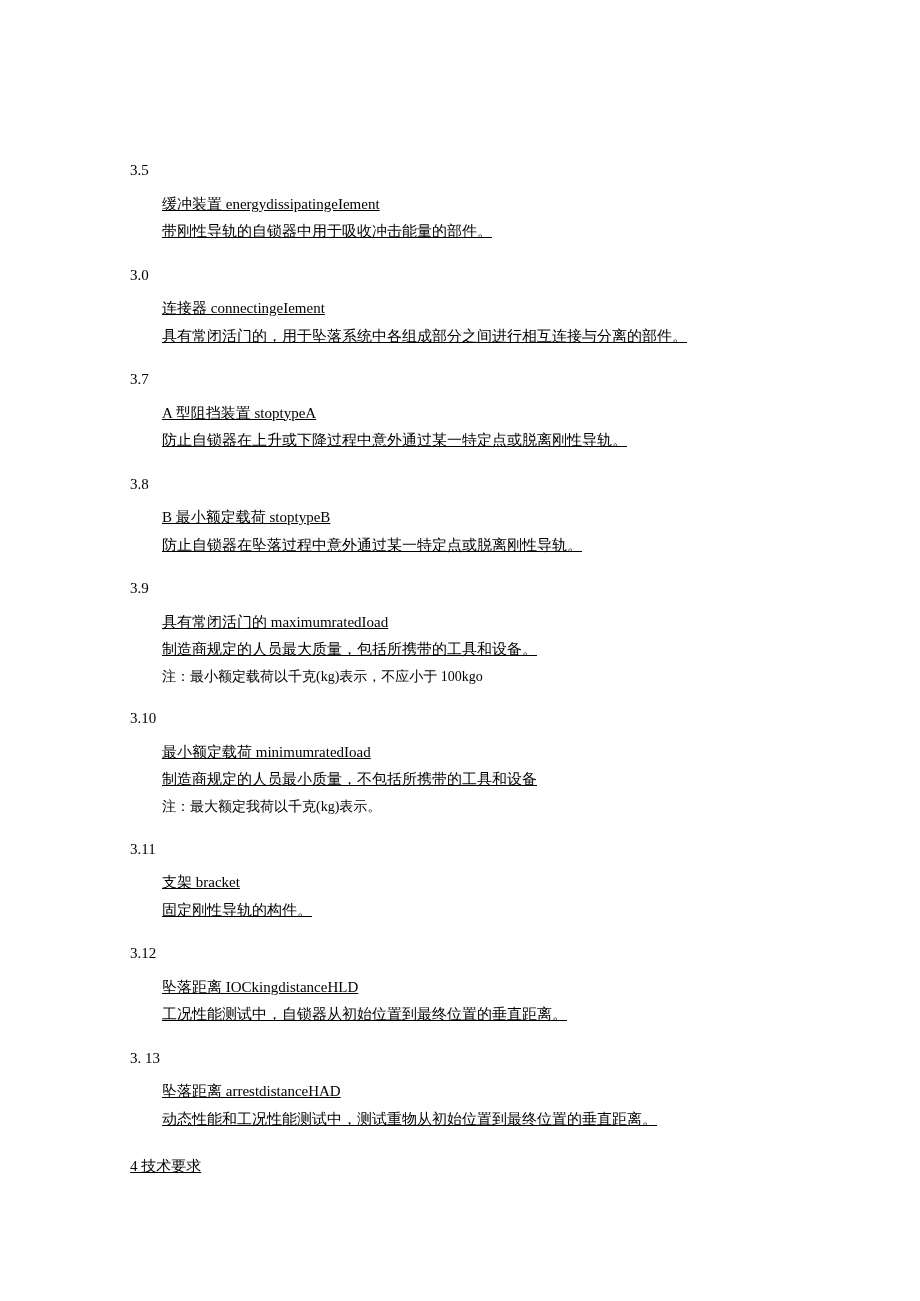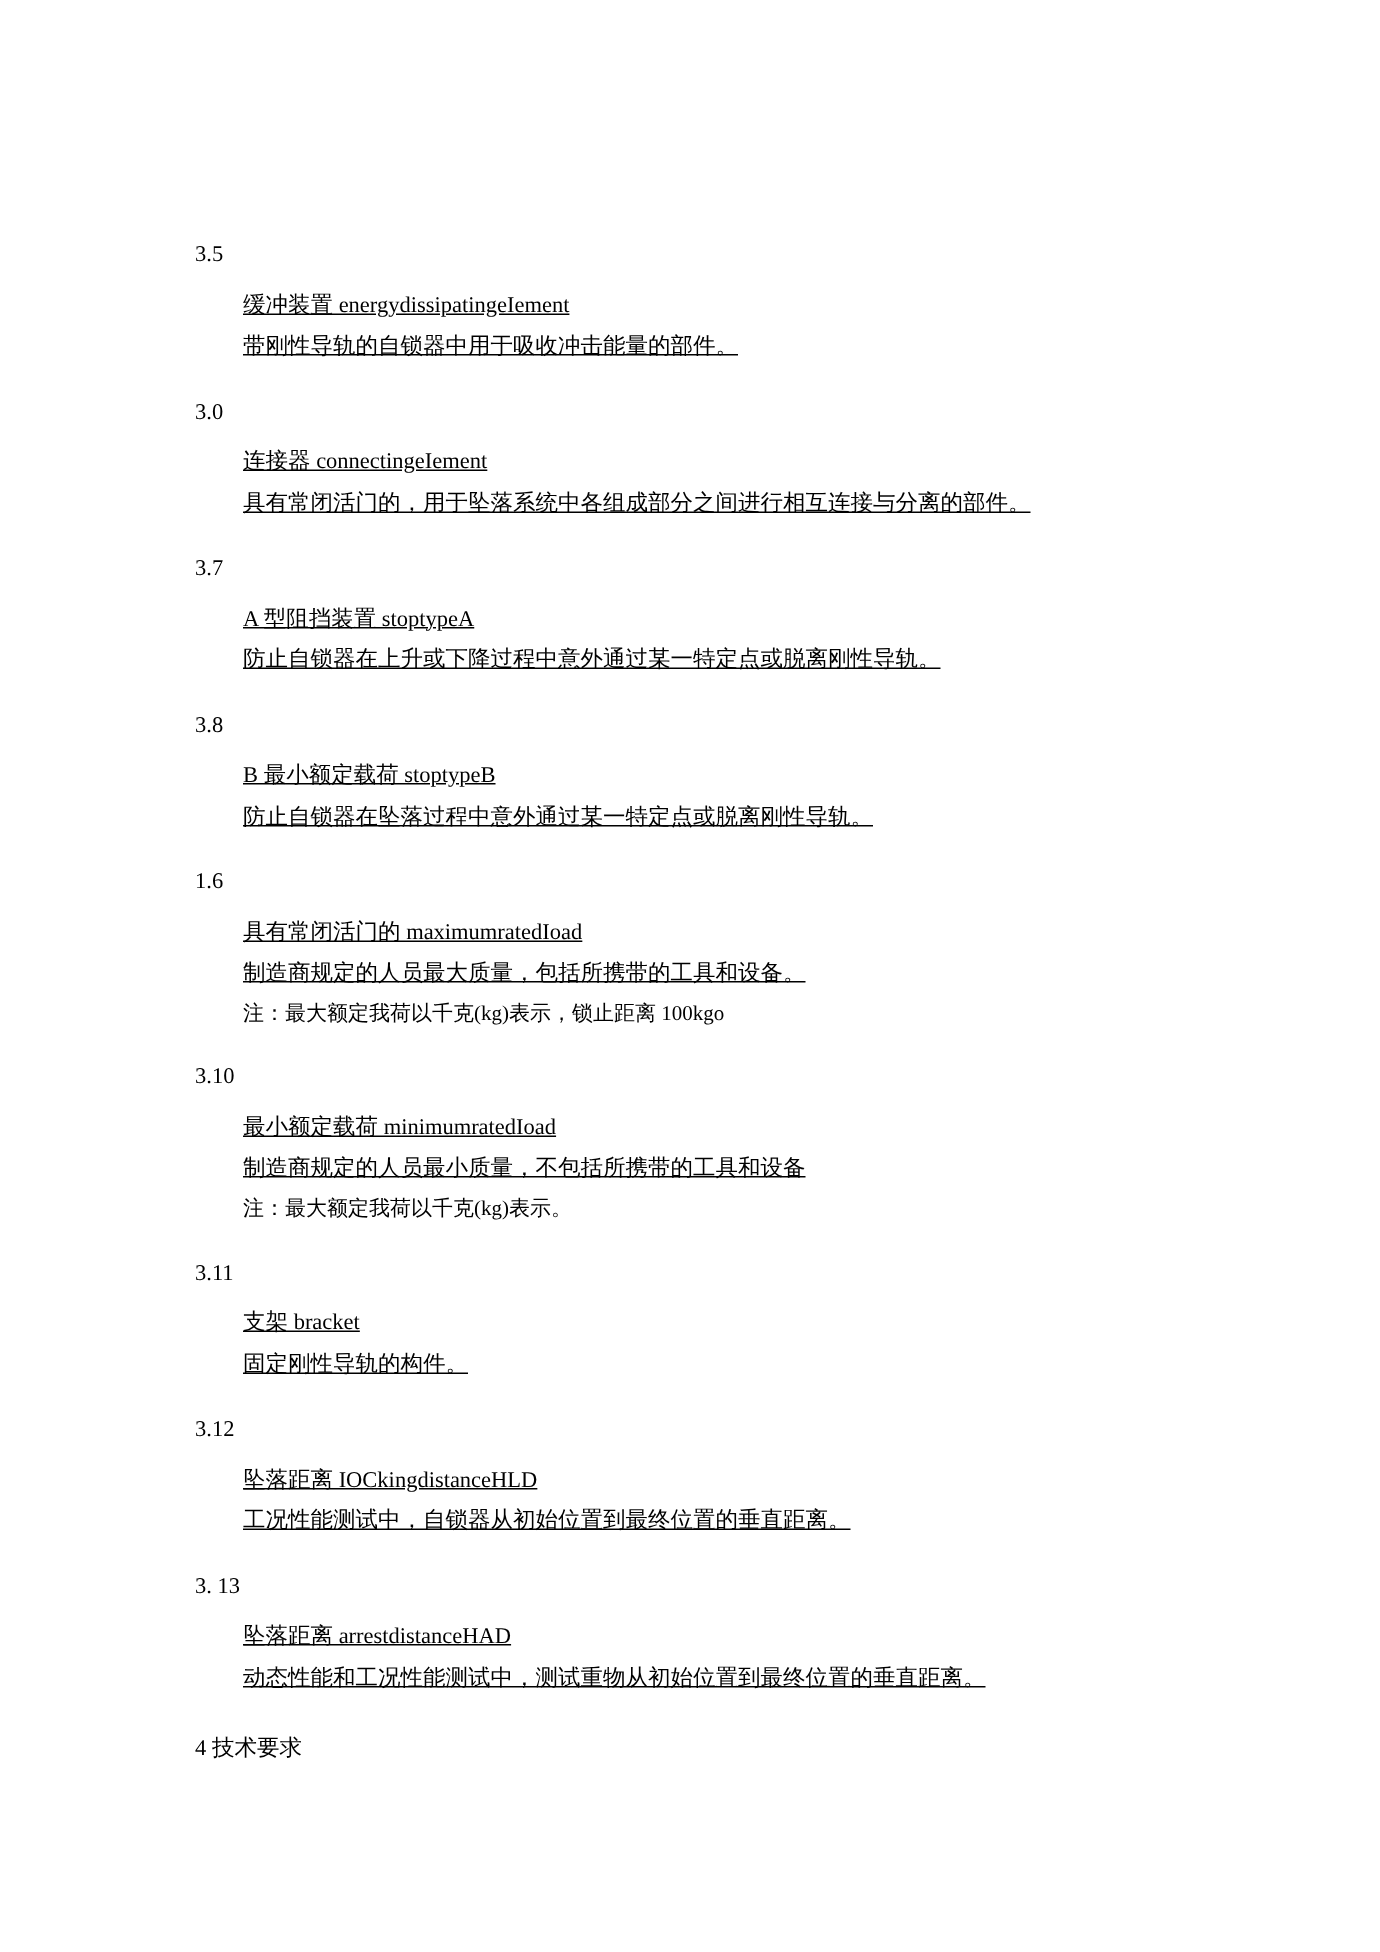--- a/index.html
+++ b/index.html
@@ -21,20 +21,21 @@
     margin: 2px 0;
     text-decoration: underline;
   }
   .note {
     padding-left: 32px;
     margin: 2px 0;
     font-size: 14px;
   }
   .heading {
     margin: 22px 0 24px 0;
+    text-decoration: underline;
   }
 </style>
 </head>
 <body>
 
 <div class="section-num">3.5</div>
 <div class="indent">缓冲装置 energydissipatingeIement</div>
 <div class="indent">带刚性导轨的自锁器中用于吸收冲击能量的部件。</div>
 
 <div class="section-num">3.0</div>
@@ -42,24 +43,24 @@
 <div class="indent">具有常闭活门的，用于坠落系统中各组成部分之间进行相互连接与分离的部件。</div>
 
 <div class="section-num">3.7</div>
 <div class="indent">A 型阻挡装置 stoptypeA</div>
 <div class="indent">防止自锁器在上升或下降过程中意外通过某一特定点或脱离刚性导轨。</div>
 
 <div class="section-num">3.8</div>
 <div class="indent">B 最小额定载荷 stoptypeB</div>
 <div class="indent">防止自锁器在坠落过程中意外通过某一特定点或脱离刚性导轨。</div>
 
-<div class="section-num">1.6</div>
+<div class="section-num">3.9</div>
 <div class="indent">具有常闭活门的 maximumratedIoad</div>
 <div class="indent">制造商规定的人员最大质量，包括所携带的工具和设备。</div>
-<div class="note">注：最大额定我荷以千克(kg)表示，锁止距离 100kgo</div>
+<div class="note">注：最小额定载荷以千克(kg)表示，不应小于 100kgo</div>
 
 <div class="section-num">3.10</div>
 <div class="indent">最小额定载荷 minimumratedIoad</div>
 <div class="indent">制造商规定的人员最小质量，不包括所携带的工具和设备</div>
 <div class="note">注：最大额定我荷以千克(kg)表示。</div>
 
 <div class="section-num">3.11</div>
 <div class="indent">支架 bracket</div>
 <div class="indent">固定刚性导轨的构件。</div>
 

